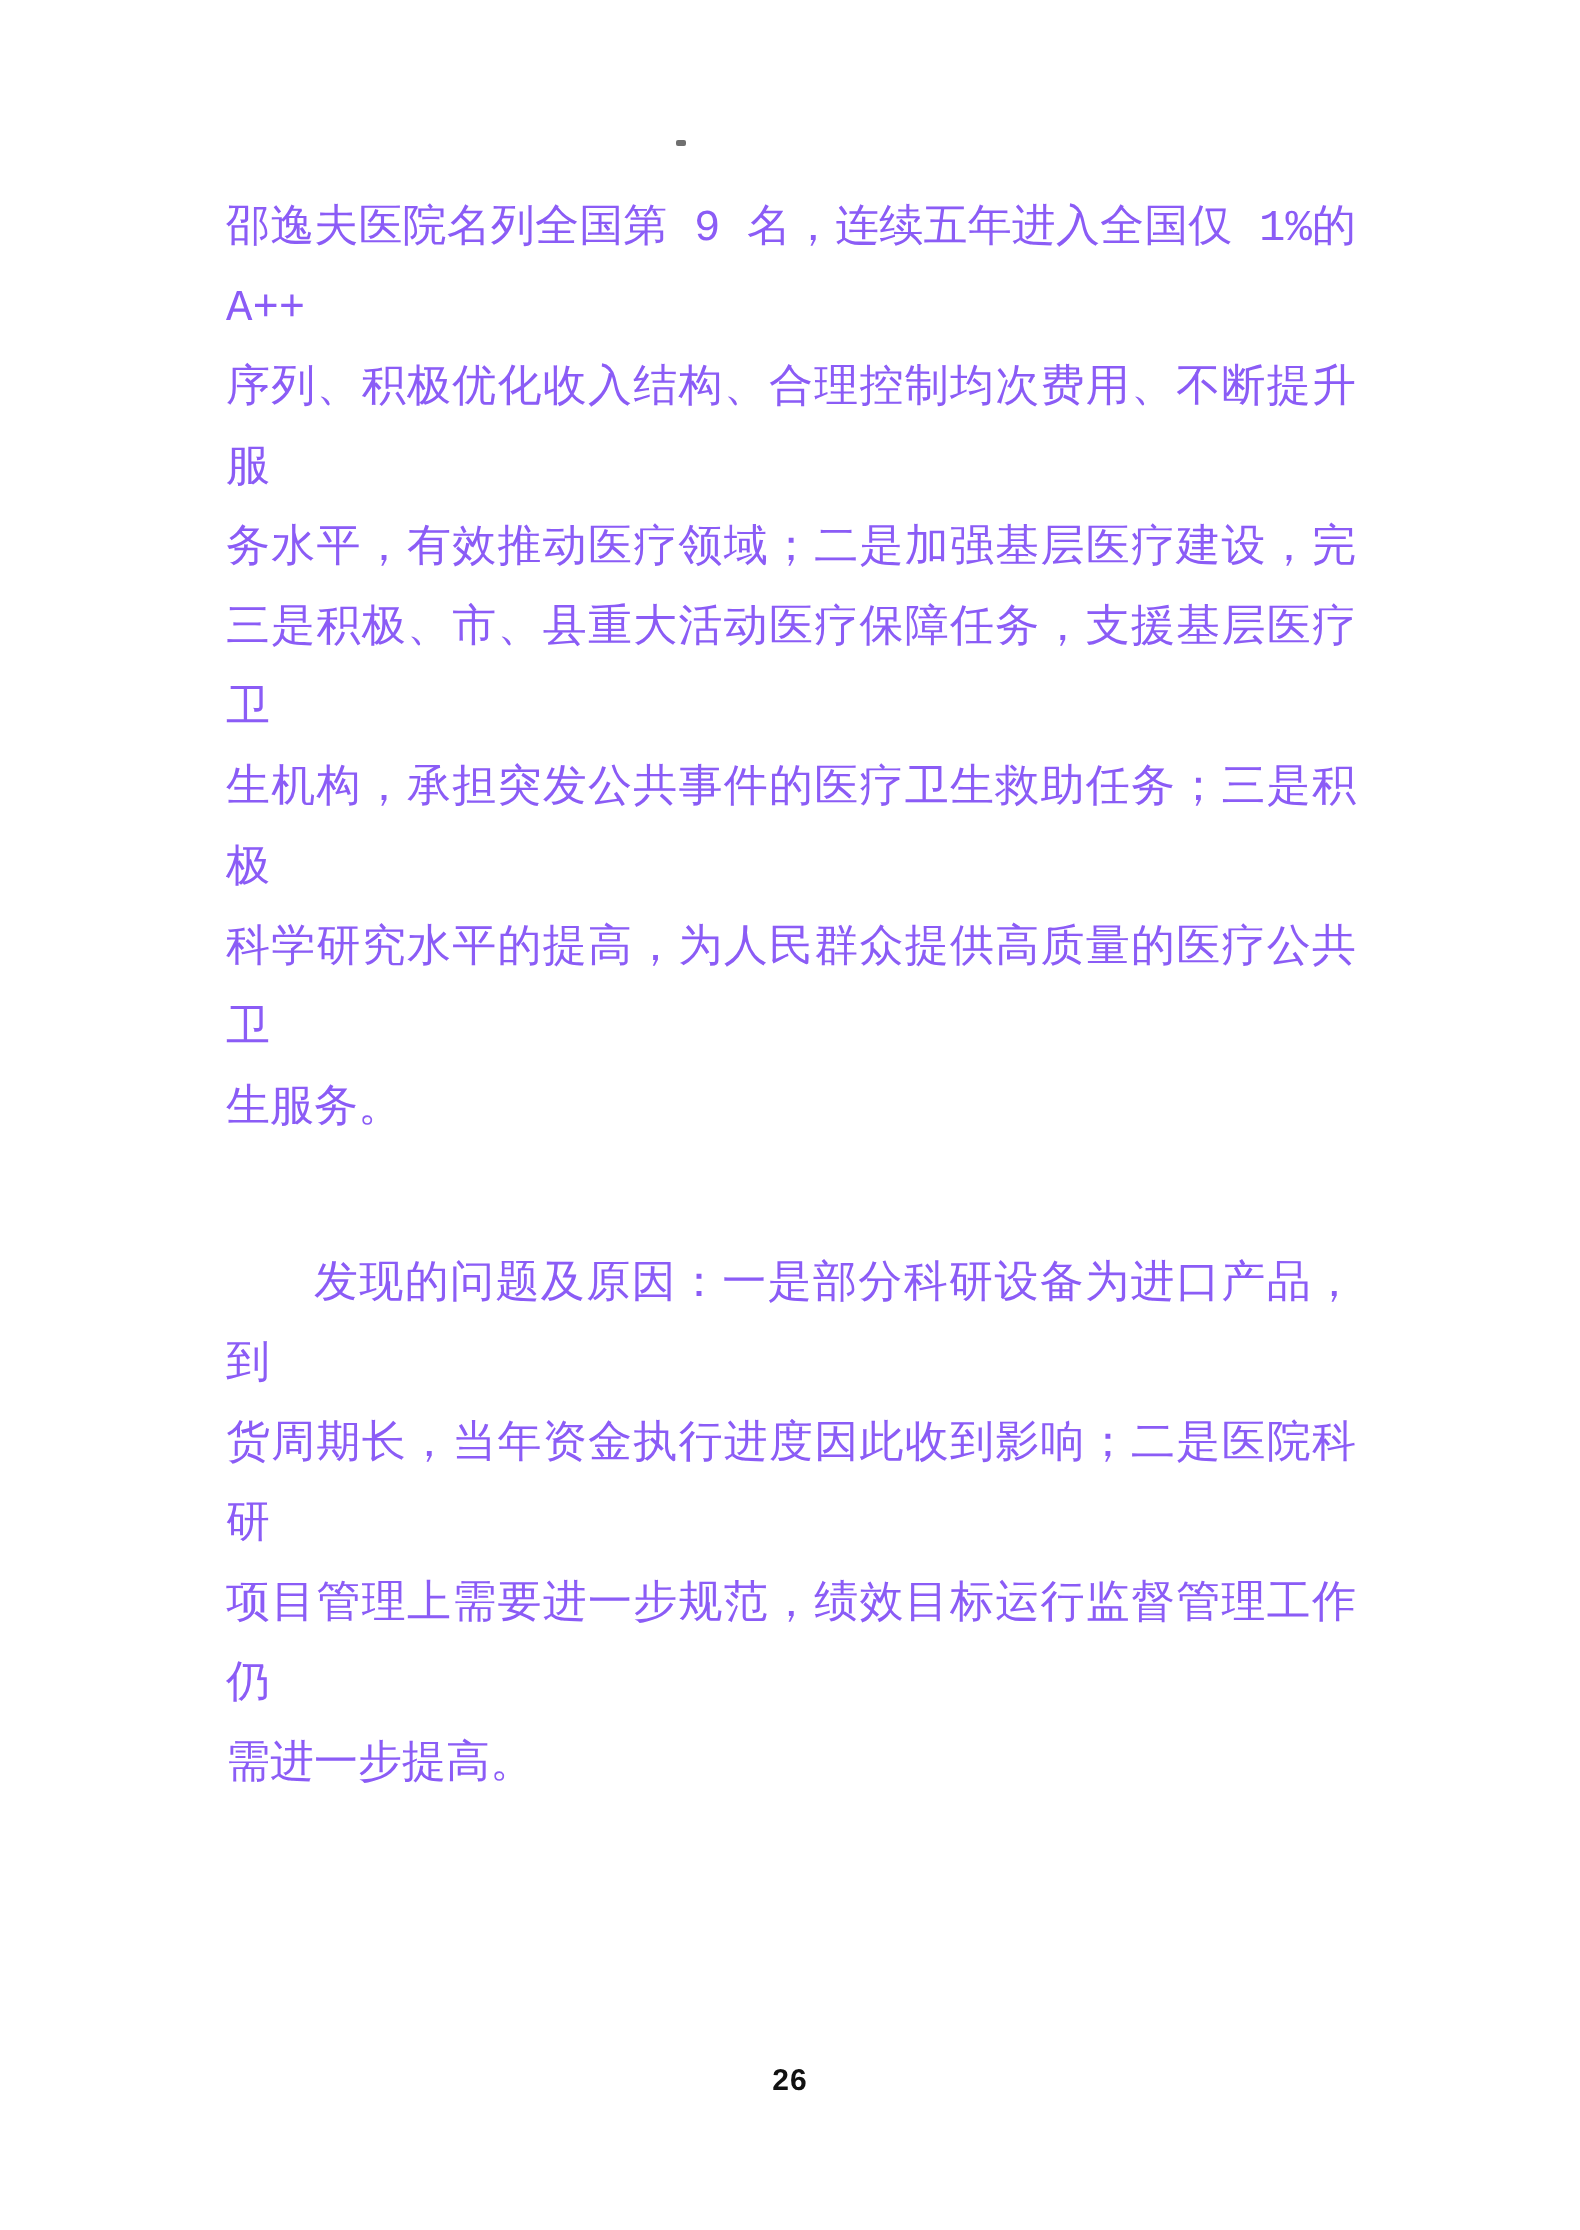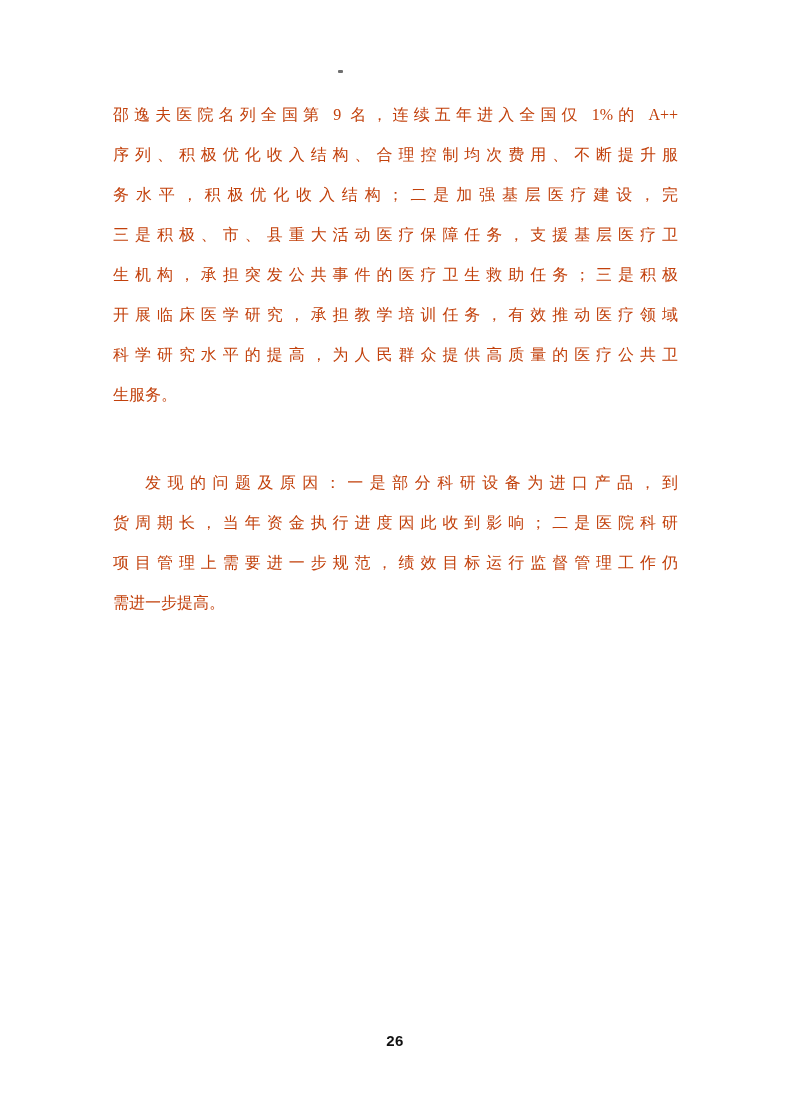--- a/index.html
+++ b/index.html
@@ -30,27 +30,28 @@
     left: 113px;
     top: 95px;
     width: 565px;
   }
   .para {
     margin: 0;
     padding: 0;
   }
   .line {
     display: block;
-    font-size: 16px;
+    font-size: 22px;
     line-height: 40px;
     text-align: justify;
     text-align-last: justify;
     text-justify: inter-character;
     white-space: normal;
-    color: #c2410c;
+    color: #8b5cf6;
+    font-family: Liberation Mono, monospace;
   }
   .line.indent {
     text-indent: 2em;
     margin-top: 48px;
   }
   .line.line-last {
     text-align-last: left;
   }
   .footer {
     position: absolute;
@@ -73,24 +74,23 @@
 
 <div class="page">
 
   <div class="speck"></div>
 
   <main class="content">
 
     <p class="para">
       <span class="line">邵逸夫医院名列全国第 9 名，连续五年进入全国仅 1%的 A++</span>
       <span class="line">序列、积极优化收入结构、合理控制均次费用、不断提升服</span>
-      <span class="line">务水平，积极优化收入结构；二是加强基层医疗建设，完</span>
+      <span class="line">务水平，有效推动医疗领域；二是加强基层医疗建设，完</span>
       <span class="line">三是积极、市、县重大活动医疗保障任务，支援基层医疗卫</span>
       <span class="line">生机构，承担突发公共事件的医疗卫生救助任务；三是积极</span>
-      <span class="line">开展临床医学研究，承担教学培训任务，有效推动医疗领域</span>
       <span class="line">科学研究水平的提高，为人民群众提供高质量的医疗公共卫</span>
       <span class="line line-last">生服务。</span>
     </p>
 
     <p class="para">
       <span class="line indent">发现的问题及原因：一是部分科研设备为进口产品，到</span>
       <span class="line">货周期长，当年资金执行进度因此收到影响；二是医院科研</span>
       <span class="line">项目管理上需要进一步规范，绩效目标运行监督管理工作仍</span>
       <span class="line line-last">需进一步提高。</span>
     </p>

